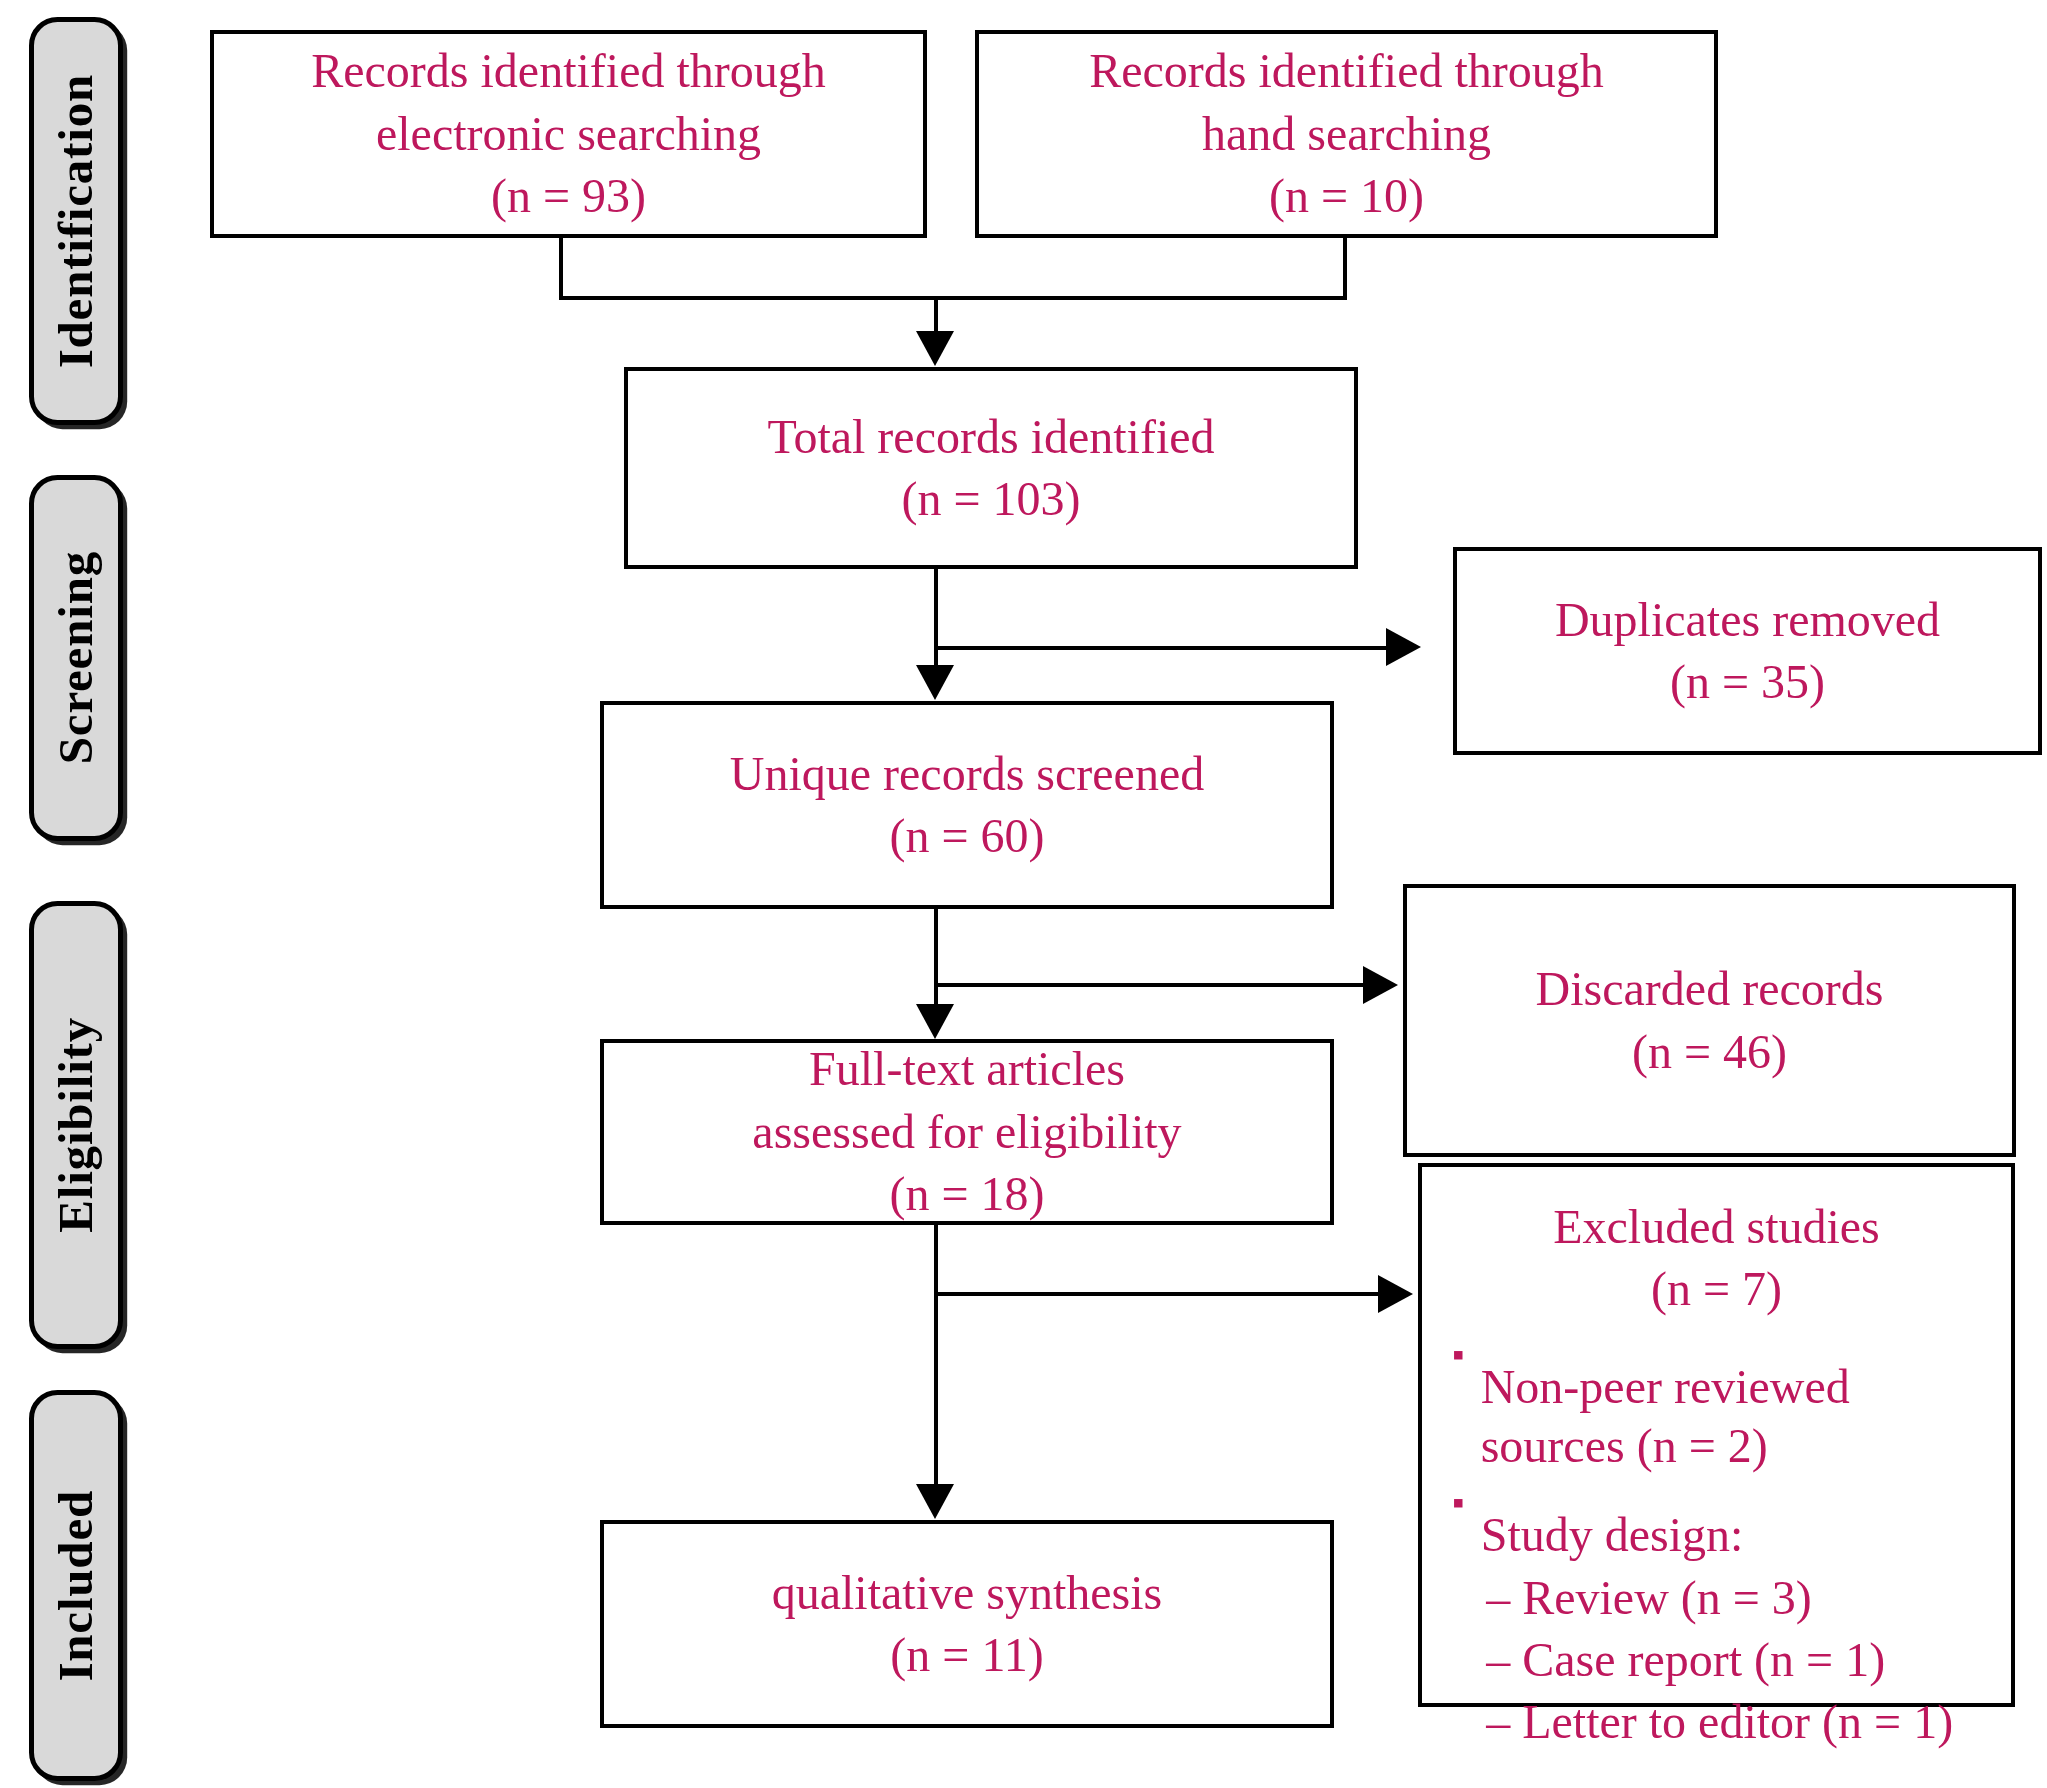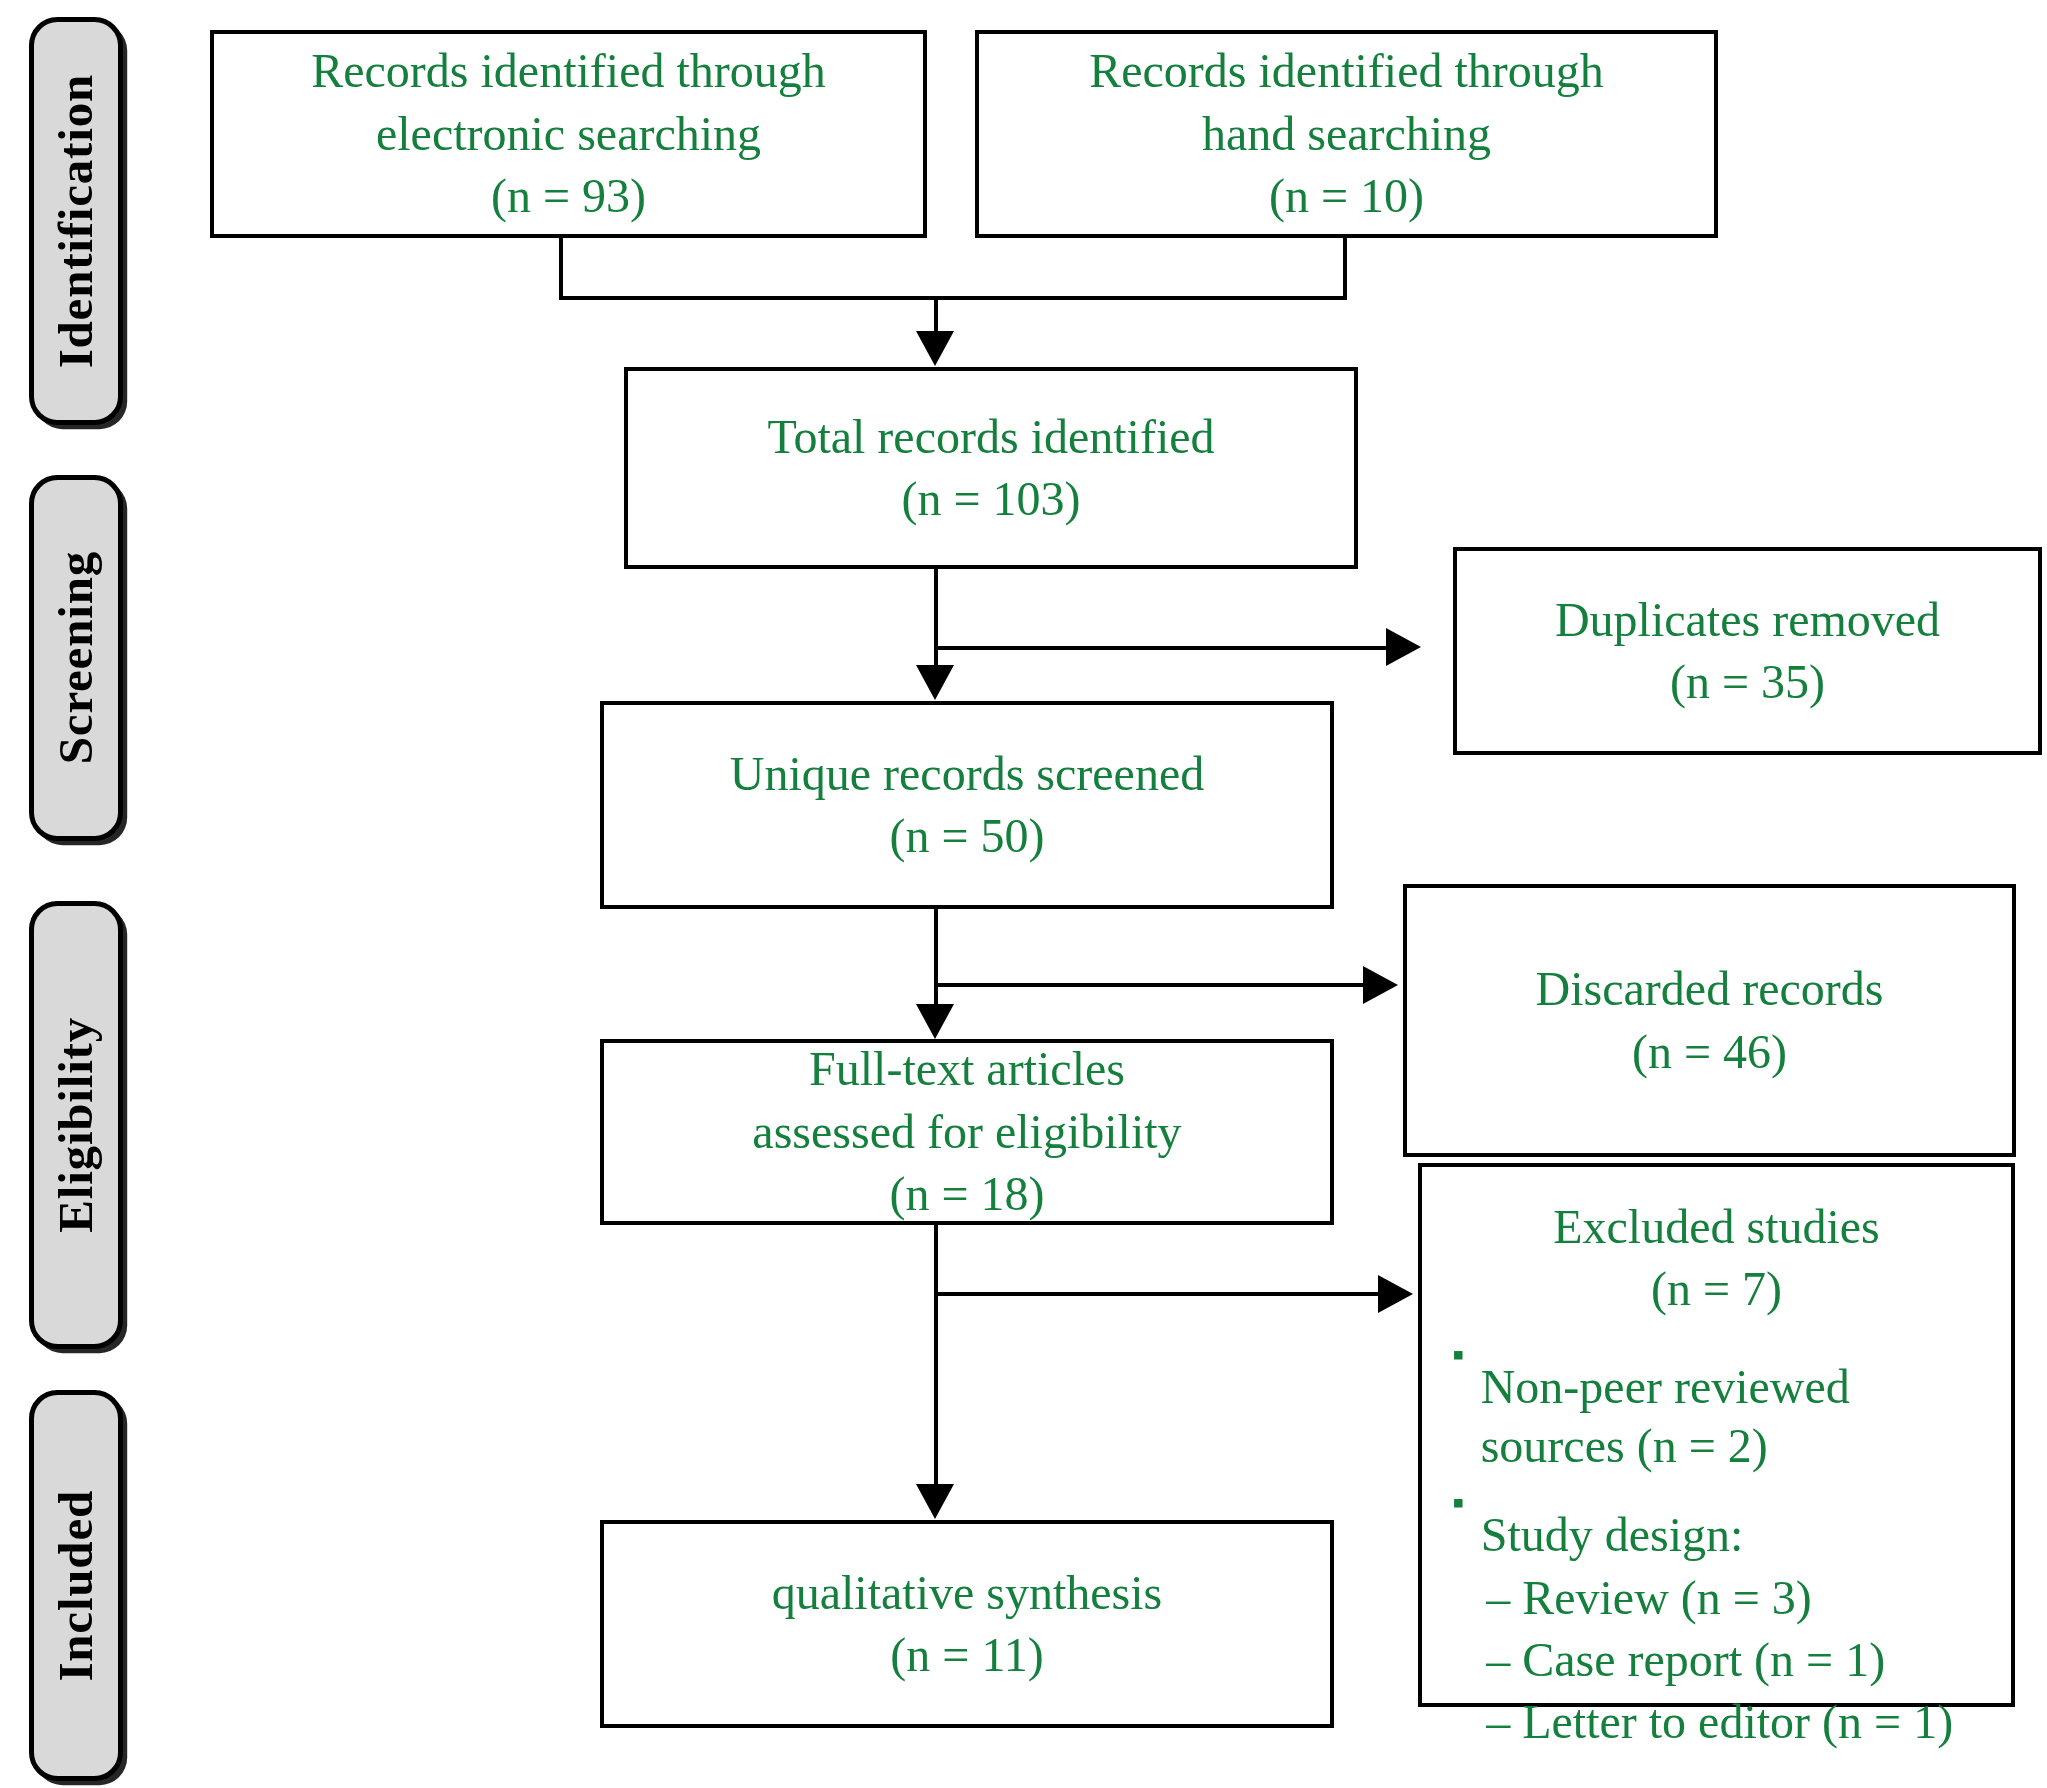--- a/index.html
+++ b/index.html
@@ -44,21 +44,21 @@
   .flow-box {
     position: absolute;
     box-sizing: border-box;
     background: #ffffff;
     border: 4.2px solid #000000;
     display: flex;
     flex-direction: column;
     align-items: center;
     justify-content: center;
     text-align: center;
-    color: #15803d;
+    color: #be185d;
     font-size: 48px;
     line-height: 1.30;
     padding: 5px 11.7px;
   }
   .flow-box .line { display: block; white-space: nowrap; }
 
   
   .flow-box.excluded {
     justify-content: flex-start;
     padding-top: 28.5px;
@@ -167,21 +167,21 @@
   <div class="conn hline" style="left:934px; top:646px; width:457px;"></div>
   <div class="arrow-right" style="left:1386px; top:628px;"></div>
 
   <div class="flow-box" style="left:1426px; top:547px; width:589px; height:208px;margin-left:27px;">
     <span class="line">Duplicates removed</span>
     <span class="line">(n = 35)</span>
   </div>
 
   <div class="flow-box" style="left:600px; top:701px; width:734px; height:208px;">
     <span class="line">Unique records screened</span>
-    <span class="line">(n = 50)</span>
+    <span class="line">(n = 60)</span>
   </div>
 
   <div class="conn vline" style="left:934px; top:909px; height:98px;"></div>
   <div class="arrow-down" style="left:916px; top:1004px;"></div>
   <div class="conn hline" style="left:934px; top:983px; width:434px;"></div>
   <div class="arrow-right" style="left:1363px; top:966px;"></div>
 
   <div class="flow-box" style="left:1403px; top:884px; width:613px; height:273px;">
     <span class="line">Discarded records</span>
     <span class="line">(n = 46)</span>

